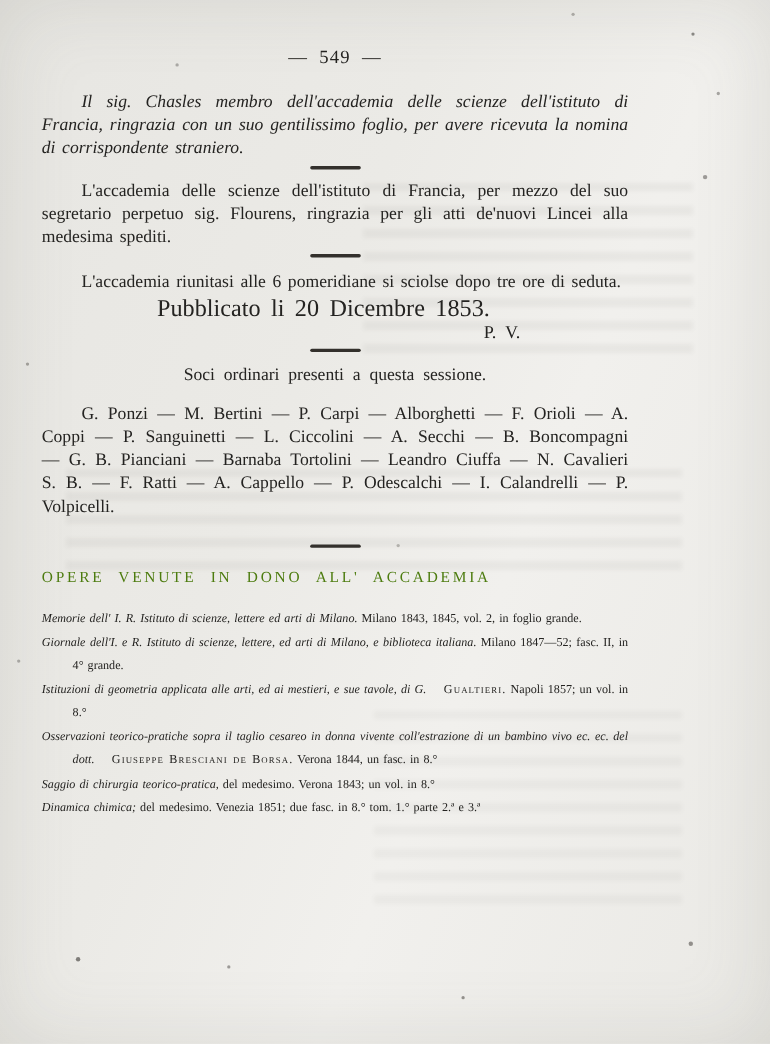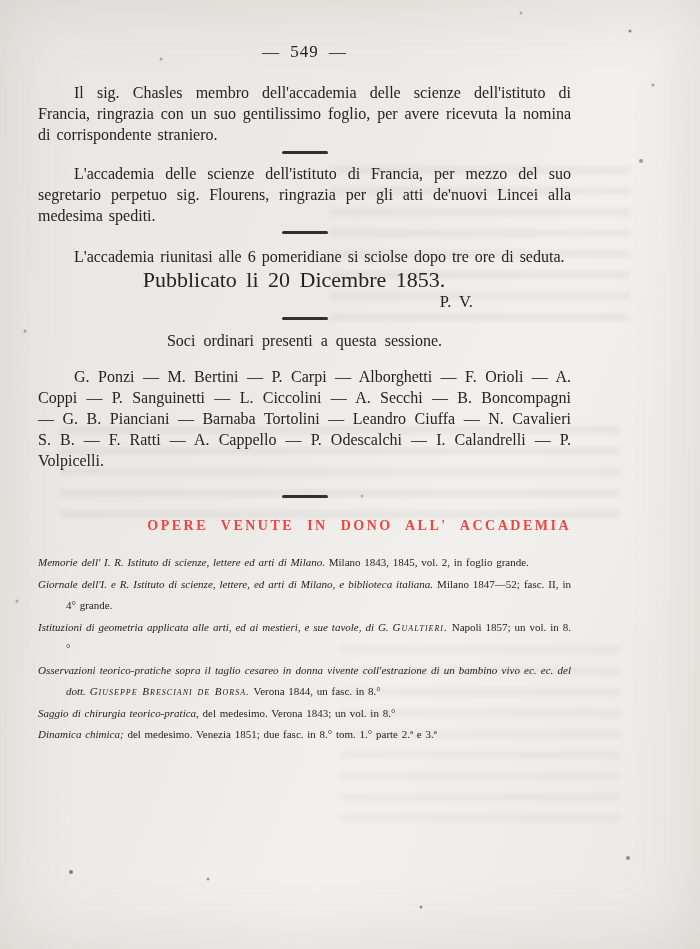--- a/index.html
+++ b/index.html
@@ -71,21 +71,21 @@
     word-spacing: 5px;
   }
   .para {
     margin: 0;
     font-size: 16px;
     line-height: 21px;
     text-align: justify;
     word-spacing: 2px;
   }
   .indent { text-indent: 36px; }
-  .p1 { margin-top: 20px; }
+  .p1 { margin-top: 20px; font-style: italic; }
   .p2 { margin-top: 9px; }
   .p3 { margin-top: 12px; }
   .rule {
     width: 46px;
     height: 3px;
     background: #33302c;
     border-radius: 2px;
     margin-left: auto;
     margin-right: auto;
   }
@@ -115,44 +115,44 @@
     font-size: 16px;
     line-height: 21px;
     word-spacing: 4px;
   }
   .attendees {
     margin-top: 15px;
     word-spacing: 4px;
   }
   .works-heading {
     margin-top: 17px;
-    text-align: right;
-    font-weight: bold;
+    text-align: left;
+    font-weight: normal;
     font-size: 14px;
     line-height: 21px;
     letter-spacing: 2.5px;
     word-spacing: 7px;
-    color: #ef4444;
+    color: #4d7c0f;
   }
   .books { margin-top: 16px; }
   .book {
     margin: 0;
     font-size: 11px;
     line-height: 21.5px;
     text-align: justify;
     padding-left: 28px;
     text-indent: -28px;
     word-spacing: 1px;
   }
   .it { font-style: italic; }
   .ro { font-style: normal; }
   .sc {
-    font-style: italic;
     font-variant: small-caps;
     letter-spacing: 1px;
+    margin-left: 12px;
   }
 </style>
 </head>
 <body>
 
 <div class="vignette"></div>
 <div class="ghost ghost-a"></div>
 <div class="ghost ghost-b"></div>
 <div class="ghost ghost-c"></div>
 <div class="specks"></div>

